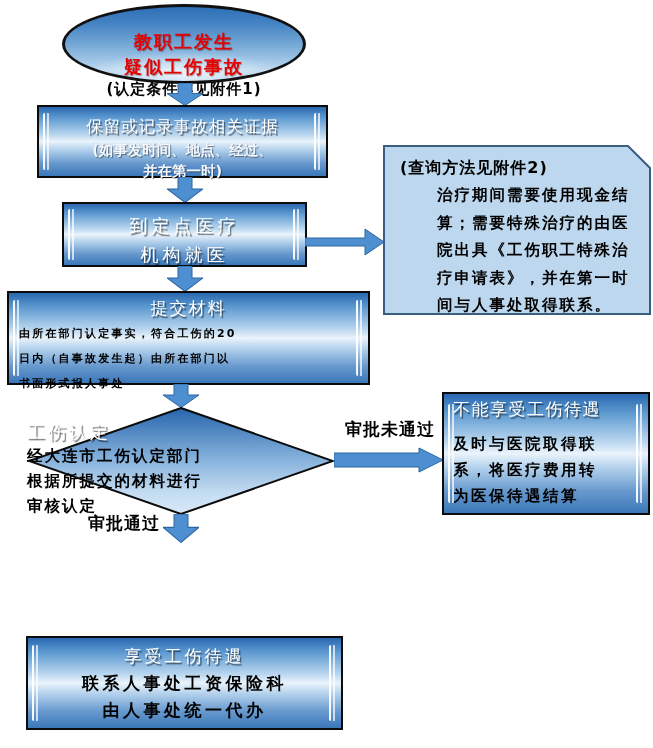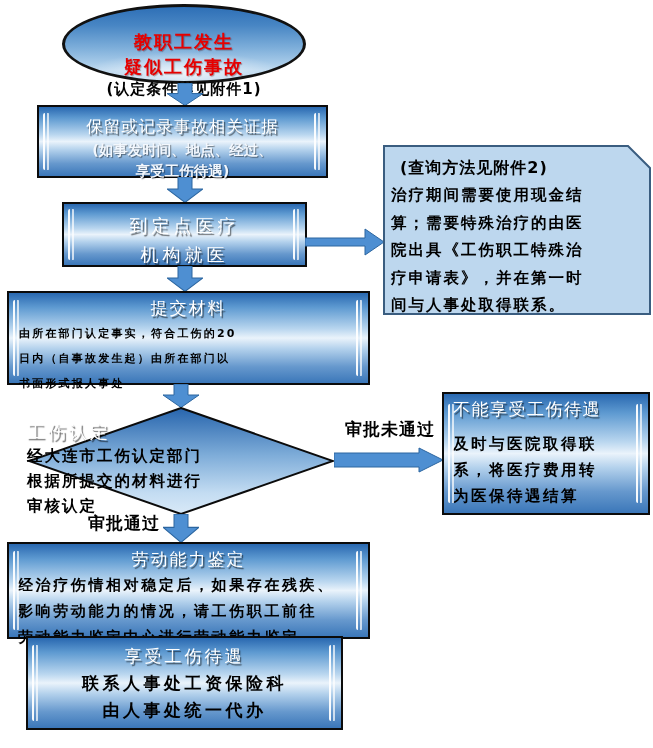--- a/index.html
+++ b/index.html
@@ -56,41 +56,41 @@
 
   .diamond-text{position:absolute;}
   .diamond-title{font-size:18px;letter-spacing:3px;}
   .diamond-body{font-size:15.5px;letter-spacing:2px;line-height:25px;}
 
   .notbox-title{font-size:17px;letter-spacing:1.5px;text-align:left;padding:4px 0 0 9px;}
   .notbox-body{font-size:15.5px;letter-spacing:2.5px;line-height:26px;text-align:left;padding:10px 2px 0 9px;}
 
   .callout-text{position:absolute;color:#000;font-weight:bold;}
   .callout-heading{font-size:16px;letter-spacing:1px;padding:13px 0 0 17px;}
-  .callout-body{font-size:15.5px;letter-spacing:2px;line-height:27.5px;padding:3px 0 0 8px;}
+  .callout-body{font-size:15.5px;letter-spacing:2px;line-height:27.5px;padding:3px 0 0 8px;margin-left:46px;}
 </style>
 </head>
 <body>
 
 <div class="canvas">
 
   <div class="ellipse" style="left:62px;top:4px;width:244px;height:80px;">
     <div class="start-title pre">教职工发生
 疑似工伤事故</div>
     <div class="start-sub">(认定条件详见附件1)</div>
   </div>
 
   <svg class="arrow-svg" style="left:167px;top:83px;" width="36" height="23" viewBox="0 0 36 24" preserveAspectRatio="none">
     <path class="arrow-fill" d="M11 0 H25 V11 H36 L18 23.5 L0 11 H11 Z"></path>
   </svg>
 
   <div class="glass" style="left:37px;top:105px;width:291px;height:73px;">
     <div class="node-title evidence-title">保留或记录事故相关证据</div>
     <div class="evidence-body pre">(如事发时间、地点、经过、
-享受工伤待遇)</div>
+并在第一时)</div>
   </div>
 
   <svg class="arrow-svg" style="left:167px;top:177px;" width="36" height="26" viewBox="0 0 36 24" preserveAspectRatio="none">
     <path class="arrow-fill" d="M11 0 H25 V11 H36 L18 23.5 L0 11 H11 Z"></path>
   </svg>
 
   <div class="glass" style="left:62px;top:202px;width:245px;height:65px;">
     <div class="node-title hospital-title pre">到定点医疗
 机构就医</div>
   </div>
@@ -154,26 +154,20 @@
     <div class="node-body notbox-body pre">及时与医院取得联
 系，将医疗费用转
 为医保待遇结算</div>
   </div>
 
   <div class="edge-label" style="left:76px;top:512px;width:96px;">审批通过</div>
   <svg class="arrow-svg" style="left:163px;top:514px;" width="36" height="29" viewBox="0 0 36 24" preserveAspectRatio="none">
     <path class="arrow-fill" d="M11 0 H25 V11 H36 L18 23.5 L0 11 H11 Z"></path>
   </svg>
 
-  <div class="glass" style="left:7px;top:542px;width:363px;height:97px;">
-    <div class="node-title wide-title">劳动能力鉴定</div>
-    <div class="node-body appraisal-body pre">经治疗伤情相对稳定后，如果存在残疾、
-影响劳动能力的情况，请工伤职工前往
-劳动能力鉴定中心进行劳动能力鉴定</div>
-  </div>
 
   <svg class="arrow-svg" style="left:167px;top:639px;" width="36" height="30" viewBox="0 0 36 24" preserveAspectRatio="none">
     <path class="arrow-fill" d="M11 0 H25 V11 H36 L18 23.5 L0 11 H11 Z"></path>
   </svg>
 
   <div class="glass" style="left:26px;top:636px;width:317px;height:94px;">
     <div class="node-title benefit-title">享受工伤待遇</div>
     <div class="node-body benefit-body pre">联系人事处工资保险科
 由人事处统一代办</div>
   </div>

